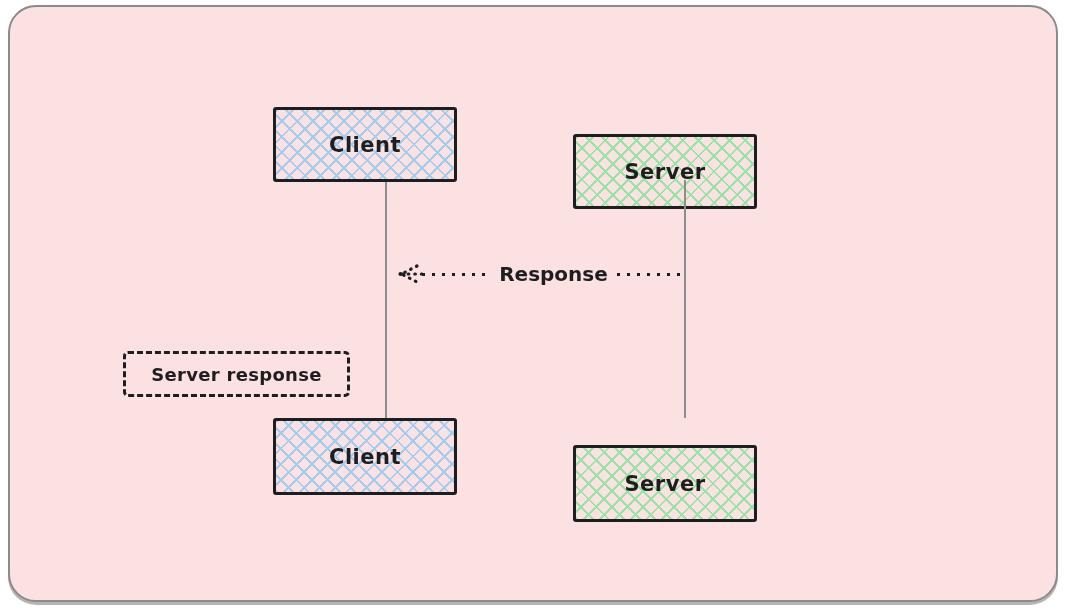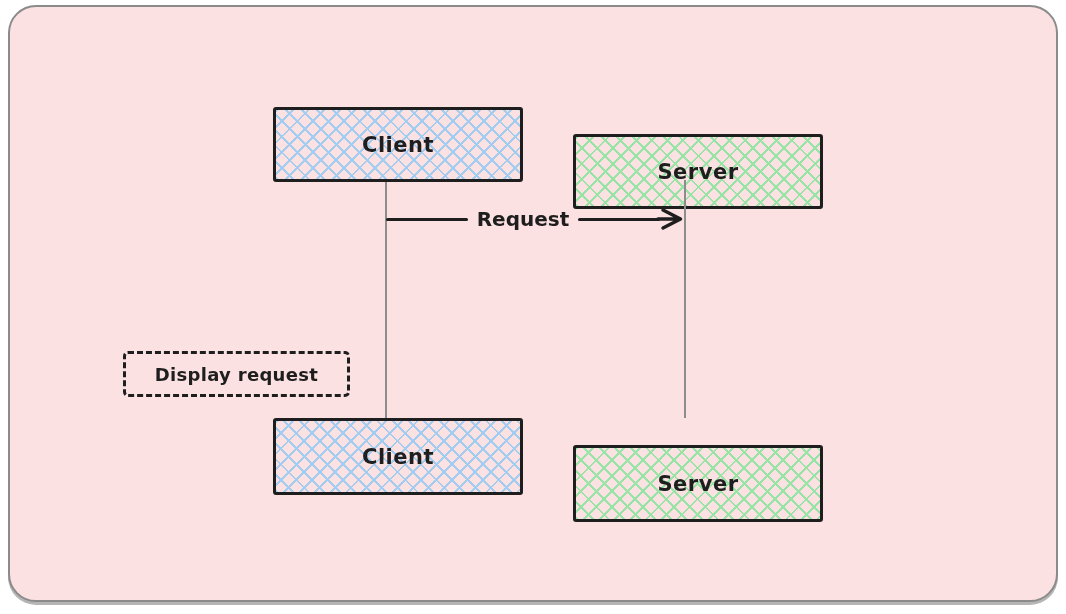--- a/index.html
+++ b/index.html
@@ -17,21 +17,21 @@
 
   .frame{
     position:absolute;left:8px;top:5px;width:1050px;height:597px;
     background:var(--frame-bg);
     border:2px solid var(--frame-border);
     border-radius:28px;
     box-shadow:0 3px 0 rgba(120,120,120,.55);
   }
 
   .actor{
-    position:absolute;width:250px;
+    position:absolute;width:184px;
     border:3px solid var(--stroke);
     border-radius:3px;
     display:flex;align-items:center;justify-content:center;
     font-size:21px;font-weight:700;letter-spacing:.5px;text-align:center;
   }
   .actor.client{
     background-image:
       repeating-linear-gradient(45deg,  var(--client-fill) 0 2px, transparent 2px 11px),
       repeating-linear-gradient(135deg, var(--client-fill) 0 2px, transparent 2px 11px);
   }
@@ -84,32 +84,33 @@
     <div class="actor client" id="actor-top-client">
       <span>Client</span>
     </div>
     <div class="actor server" id="actor-top-server">
       <span>Server</span>
     </div>
 
     <div class="lifeline" id="lifeline-client"></div>
     <div class="lifeline" id="lifeline-server"></div>
 
-    <div class="message" id="msg-request">
+
+    <div class="message" id="msg-response">
+      <svg width="28" height="24" viewBox="0 0 28 24">
+        <path d="M26 12 L6 12 M21 4 L5.5 12 L21 20" fill="none" stroke="#1e1e1e" stroke-width="3.2" stroke-linecap="round" stroke-linejoin="round" stroke-dasharray="0.6 6"></path>
+        <circle cx="4.5" cy="12" r="2.1" fill="#1e1e1e"></circle>
+      </svg>
       <div class="seg"></div>
-      <span class="lbl">Request</span>
+      <span class="lbl">Response</span>
       <div class="seg"></div>
-      <svg width="28" height="24" viewBox="0 0 28 24">
-        <path d="M2 12 L24 12 M7 3 L24.5 12 L7 21" fill="none" stroke="#1e1e1e" stroke-width="3.5" stroke-linecap="round" stroke-linejoin="round"></path>
-      </svg>
     </div>
 
-
     <div class="note" id="note-display">
-      <span>Display request</span>
+      <span>Server response</span>
     </div>
 
     <div class="actor client" id="actor-bottom-client">
       <span>Client</span>
     </div>
     <div class="actor server" id="actor-bottom-server">
       <span>Server</span>
     </div>
 
   </div>

